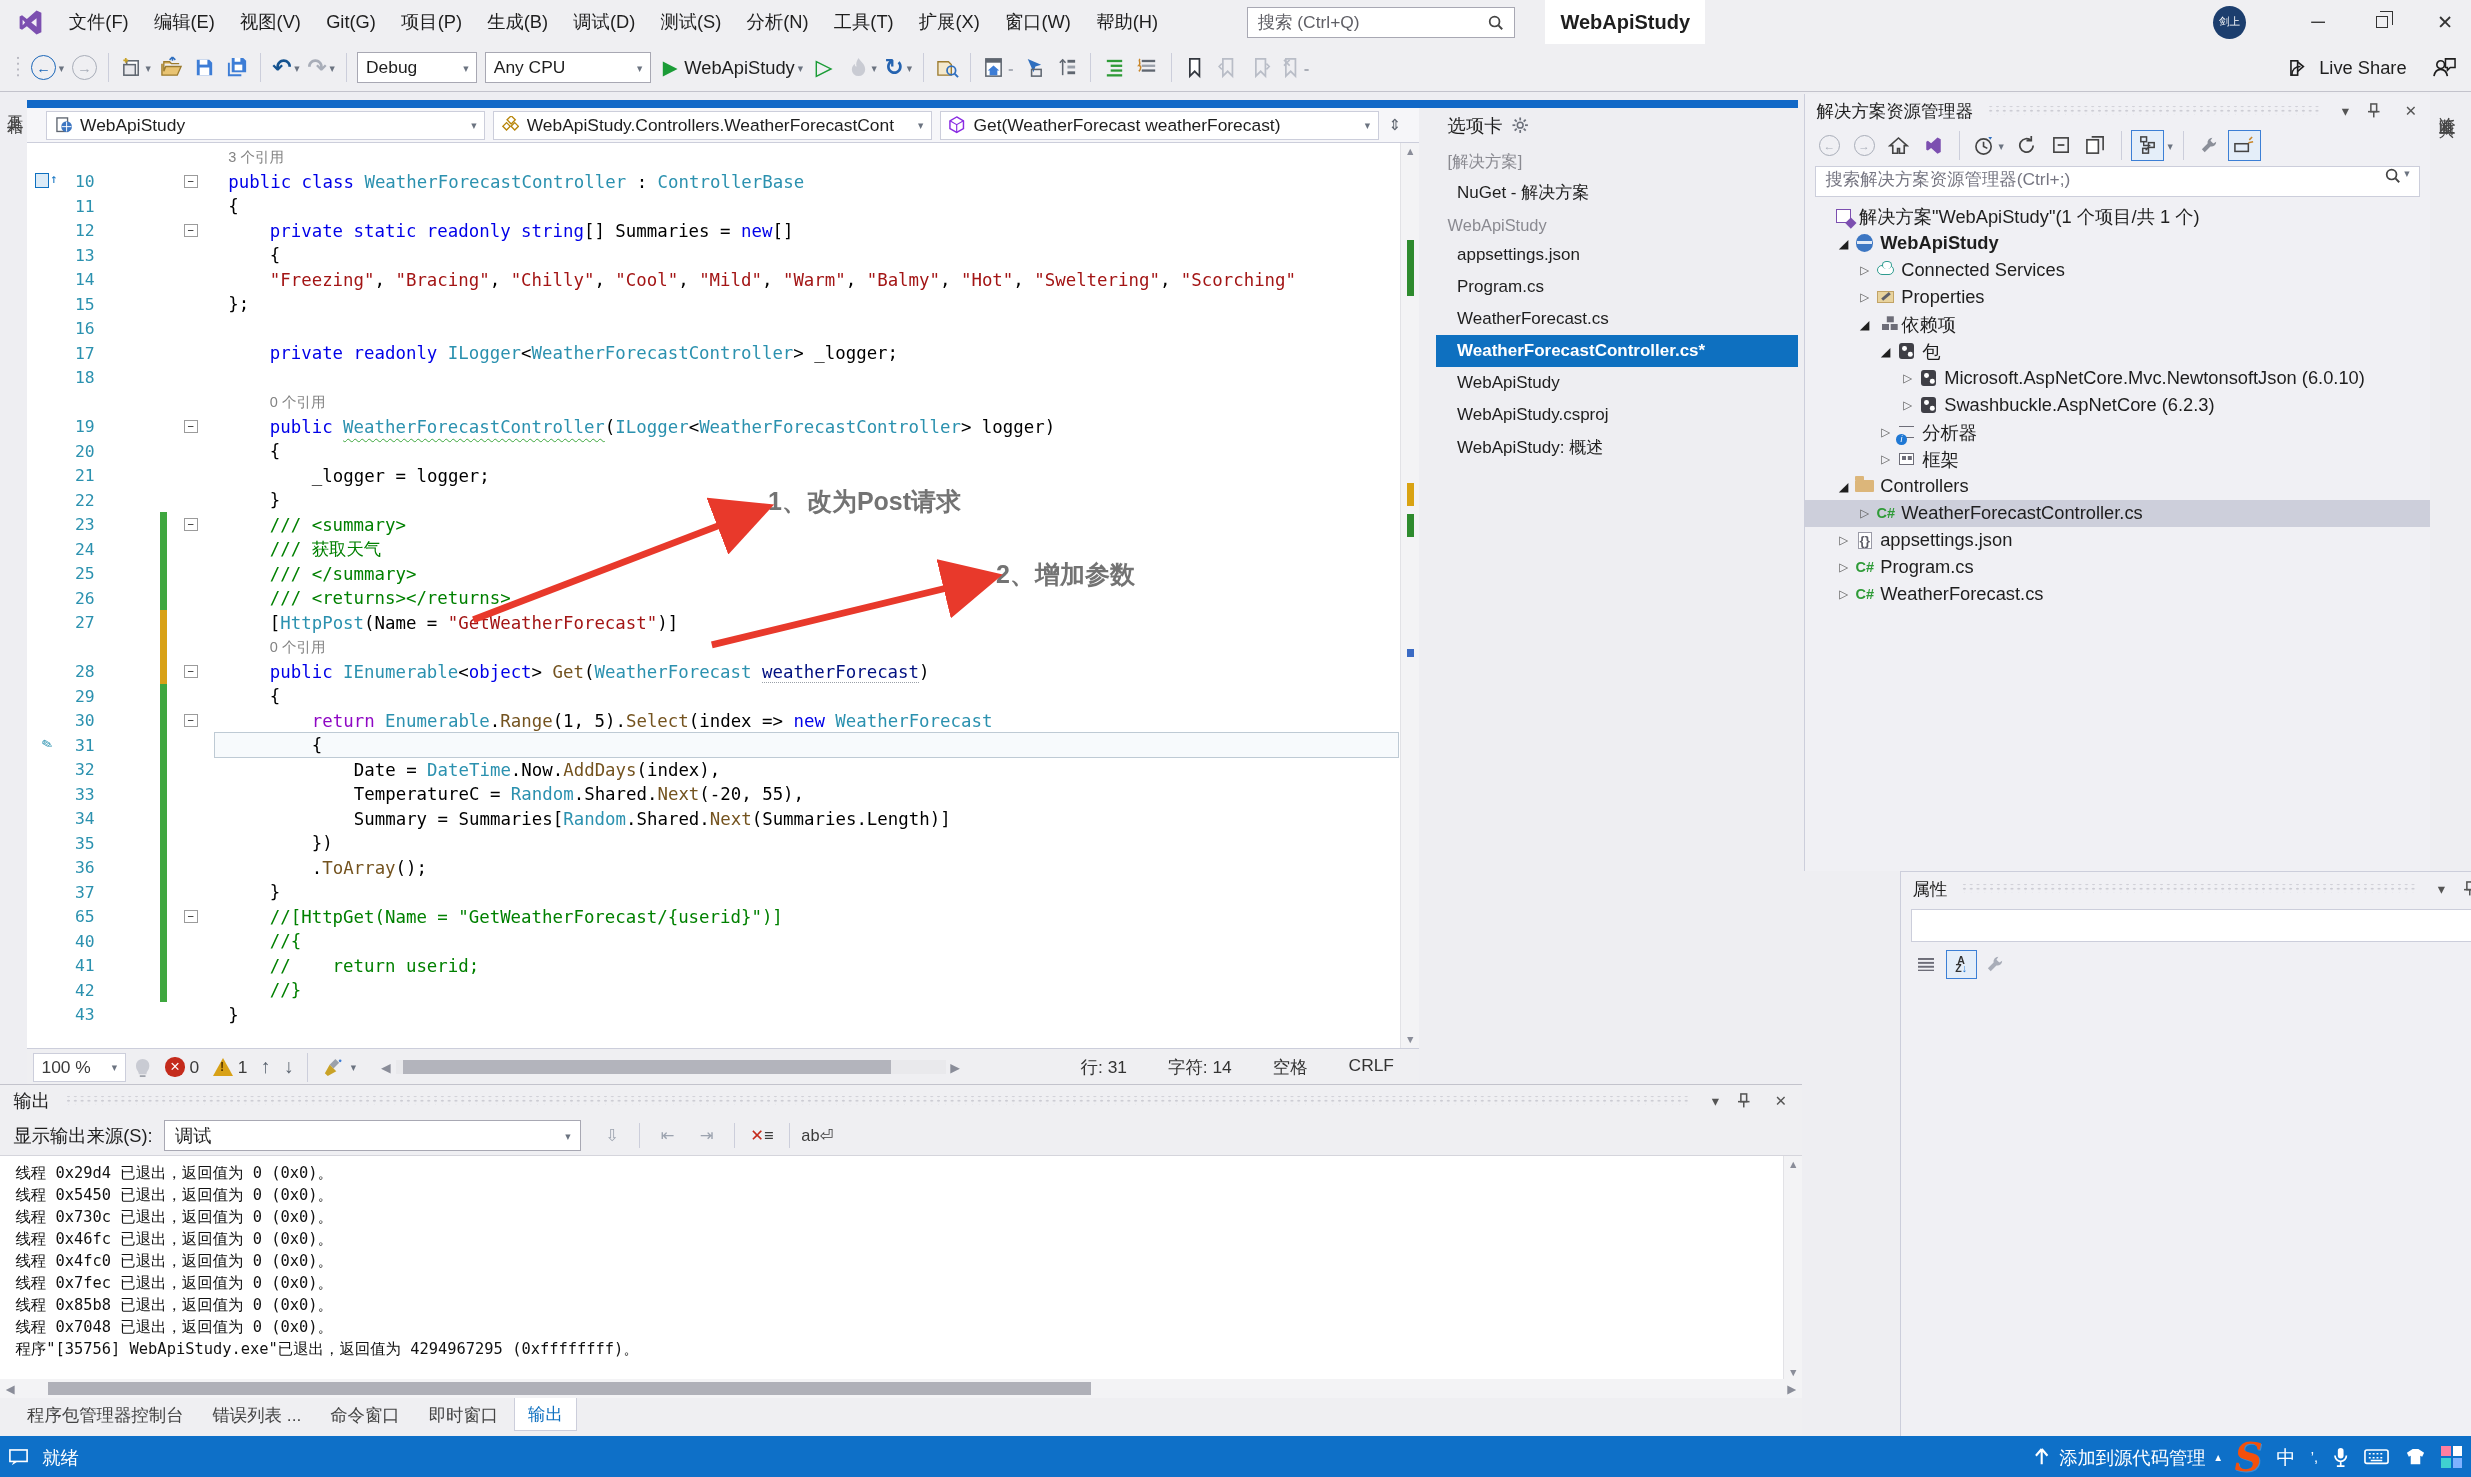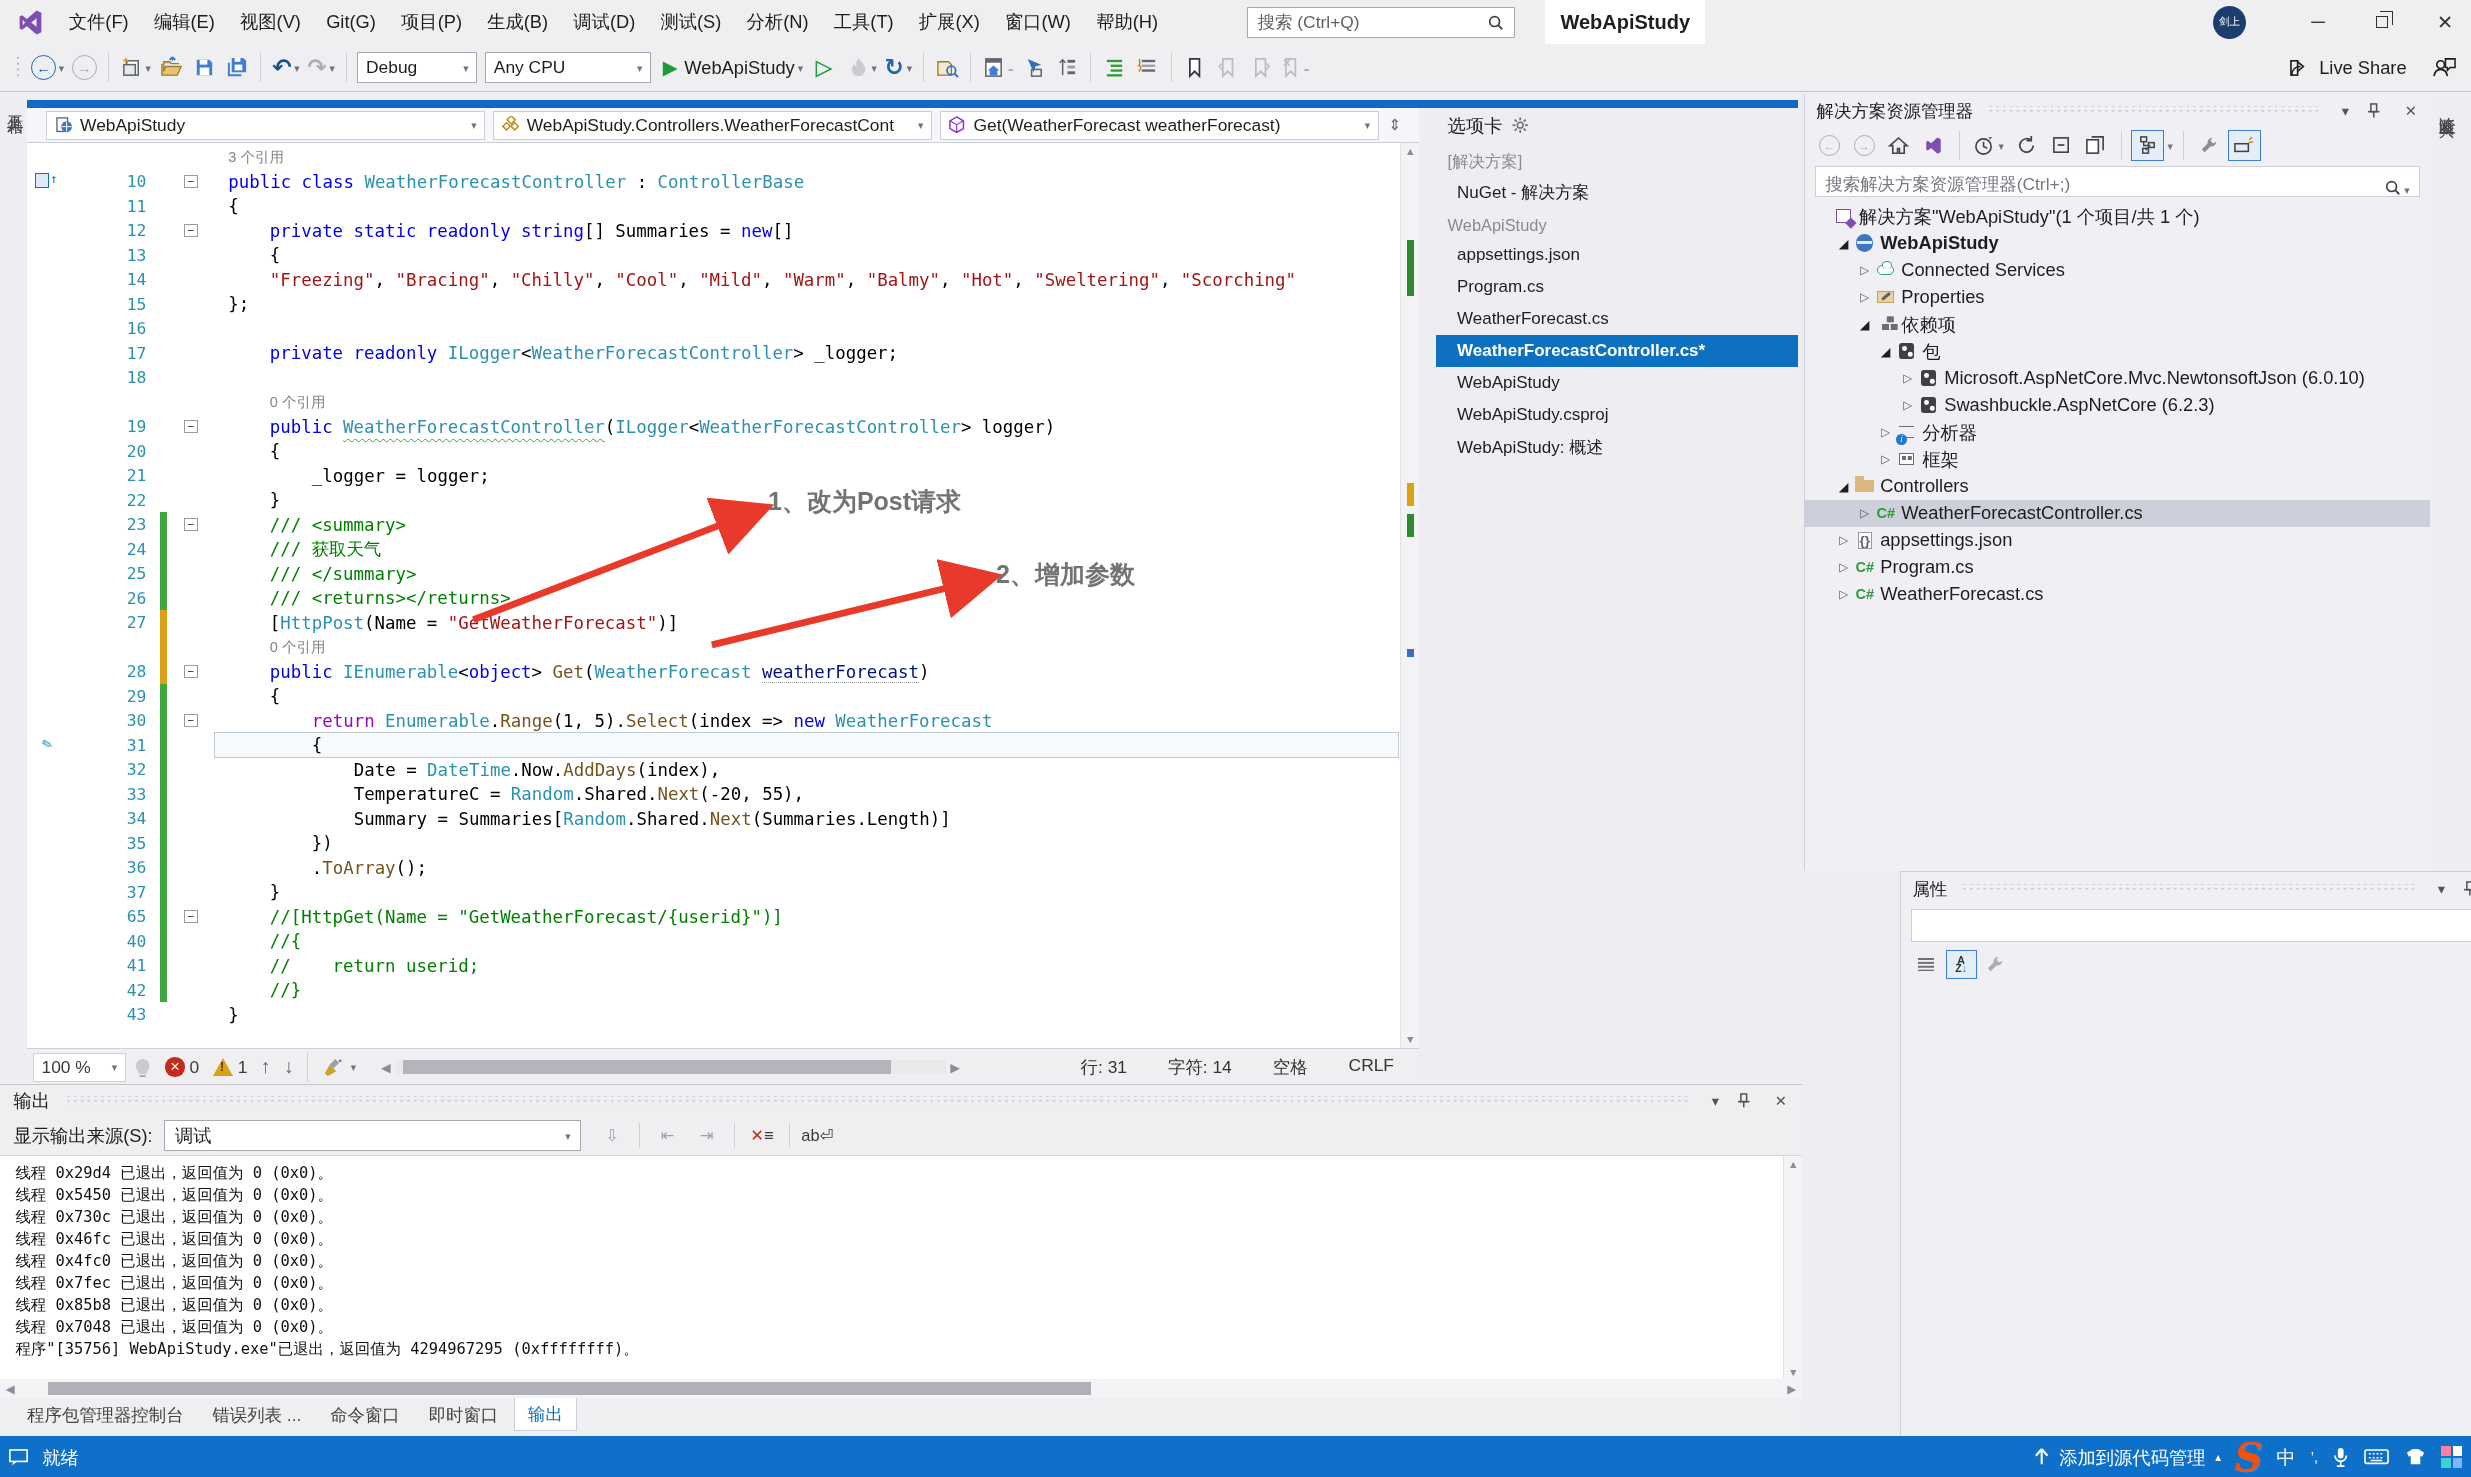--- a/index.html
+++ b/index.html
@@ -47,21 +47,21 @@
   #docbar { position:absolute; left:27px; top:100px; width:1771px; height:7.7px; background:#1168C7; }
   #navbar { position:absolute; left:27px; top:108px; width:1392px; height:35px; background:#F6F6F9; border-bottom:1px solid #CCCEDB; display:flex; align-items:center; padding-left:19.3px; }
   .nav-combo { width:439px; height:29px; background:#fff; border:1px solid #CCCEDB; display:flex; align-items:center; font-size:17.4px; padding:0 7.7px; margin-right:7.7px; }
   .nav-combo .txt { flex:1; white-space:nowrap; overflow:hidden; }
   .nav-combo .ico { margin-right:7.7px; flex:none; }
   #editor-body { position:absolute; left:27px; top:143px; width:1392px; height:905px; background:#fff; overflow:hidden; }
   #code-rows { position:absolute; left:0; top:1.9px; width:1371px; }
   .crow { height:24.5px; display:flex; align-items:center; position:relative; font-family:"DejaVu Sans Mono","DejaVu Sans",monospace; font-size:17.4px; white-space:pre; }
   .crow.cur .ctext-wrap { outline:1px solid #BECAD4; background:#F7FAFC; }
   .col-ico { width:48px; flex:none; height:100%; position:relative; }
-  .col-num { width:85px; flex:none; text-align:right; padding-right:13.5px; color:#2B91AF; font-size:16.4px; }
+  .col-num { width:85px; flex:none; text-align:left; padding-right:13.5px; color:#2B91AF; font-size:16.4px; }
   .col-bar { width:6.8px; flex:none; height:100%; }
   .bar-g { background:#3FA73F; } .bar-o { background:#D8A117; }
   .col-fold { width:48px; flex:none; display:flex; align-items:center; justify-content:center; color:#888; }
   .foldbox { width:13.5px; height:13.5px; border:1px solid #9B9B9B; background:#fff; font-size:10.6px; line-height:11.6px; text-align:center; color:#333; }
   .ctext-wrap { flex:1; height:100%; display:flex; align-items:center; }
   .lens { font-family:"Liberation Sans","DejaVu Sans",sans-serif; font-size:14.5px; color:#838383; }
   .c-k { color:#0000E8; } .c-t { color:#2B91AF; } .c-s { color:#A31515; }
   .c-c { color:#008000; } .c-cc { color:#8F08C4; } .c-m { color:#74531F; }
   .c-p { color:#000; }
   .c-sq { color:#2B91AF; text-decoration:underline wavy #3CA63C 1.4px; text-underline-offset:4.8px; }
@@ -97,21 +97,21 @@
   .tw-item.sel { background:#0E70C0; color:#fff; font-weight:bold; }
 
   
   #solexp { position:absolute; left:1804px; top:94px; width:626px; height:777px; background:#F0F0F4; border-left:1px solid #CCCEDB; }
   .panel-head { display:flex; align-items:center; height:33px; padding:0 7.7px 0 11.6px; font-size:17.4px; color:#1E1E1E; gap:9.7px; }
   .drag-dots { flex:1; height:9.7px; margin:0 3.9px; background-image:radial-gradient(#BDBDC6 1.2px, transparent 1.4px); background-size:6.8px 4.8px; background-position:center; }
   .head-ic { color:#555; font-size:14.5px; width:23px; text-align:center; }
   #se-toolbar { display:flex; align-items:center; height:37px; padding-left:7.7px; gap:1.9px; }
   #se-toolbar .tbtn { height:31px; }
   .boxed { border:1.4px solid #3C7FD5; background:#E4EEF9; }
-  #se-search { margin:1.9px 9.7px; height:31px; background:#fff; border:1px solid #CCCEDB; display:flex; align-items:flex-end; padding:0 9.7px; font-size:17.4px; color:#767682; }
+  #se-search { margin:1.9px 9.7px; height:31px; background:#fff; border:1px solid #CCCEDB; display:flex; align-items:flex-start; padding:0 9.7px; font-size:17.4px; color:#767682; }
   #se-search .ph { flex:1; }
   #se-tree { margin-top:5.8px; }
   .trow { height:27px; display:flex; align-items:center; font-size:18.3px; white-space:nowrap; }
   .trow.sel { background:#CDCFDB; }
   .trow .arrow { width:19.3px; text-align:center; font-size:11.6px; color:#5c5c5c; flex:none; }
   .trow .arrow.open { font-size:12.6px; color:#1E1E1E; }
   .trow .lbl { margin-left:3.9px; }
   .trow.bold .lbl { font-weight:bold; }
   .ic { width:23px; height:21px; flex:none; display:flex; align-items:center; justify-content:center; position:relative; }
   .ic-cs { color:#2E9B37; font-weight:bold; font-size:14.5px; }

